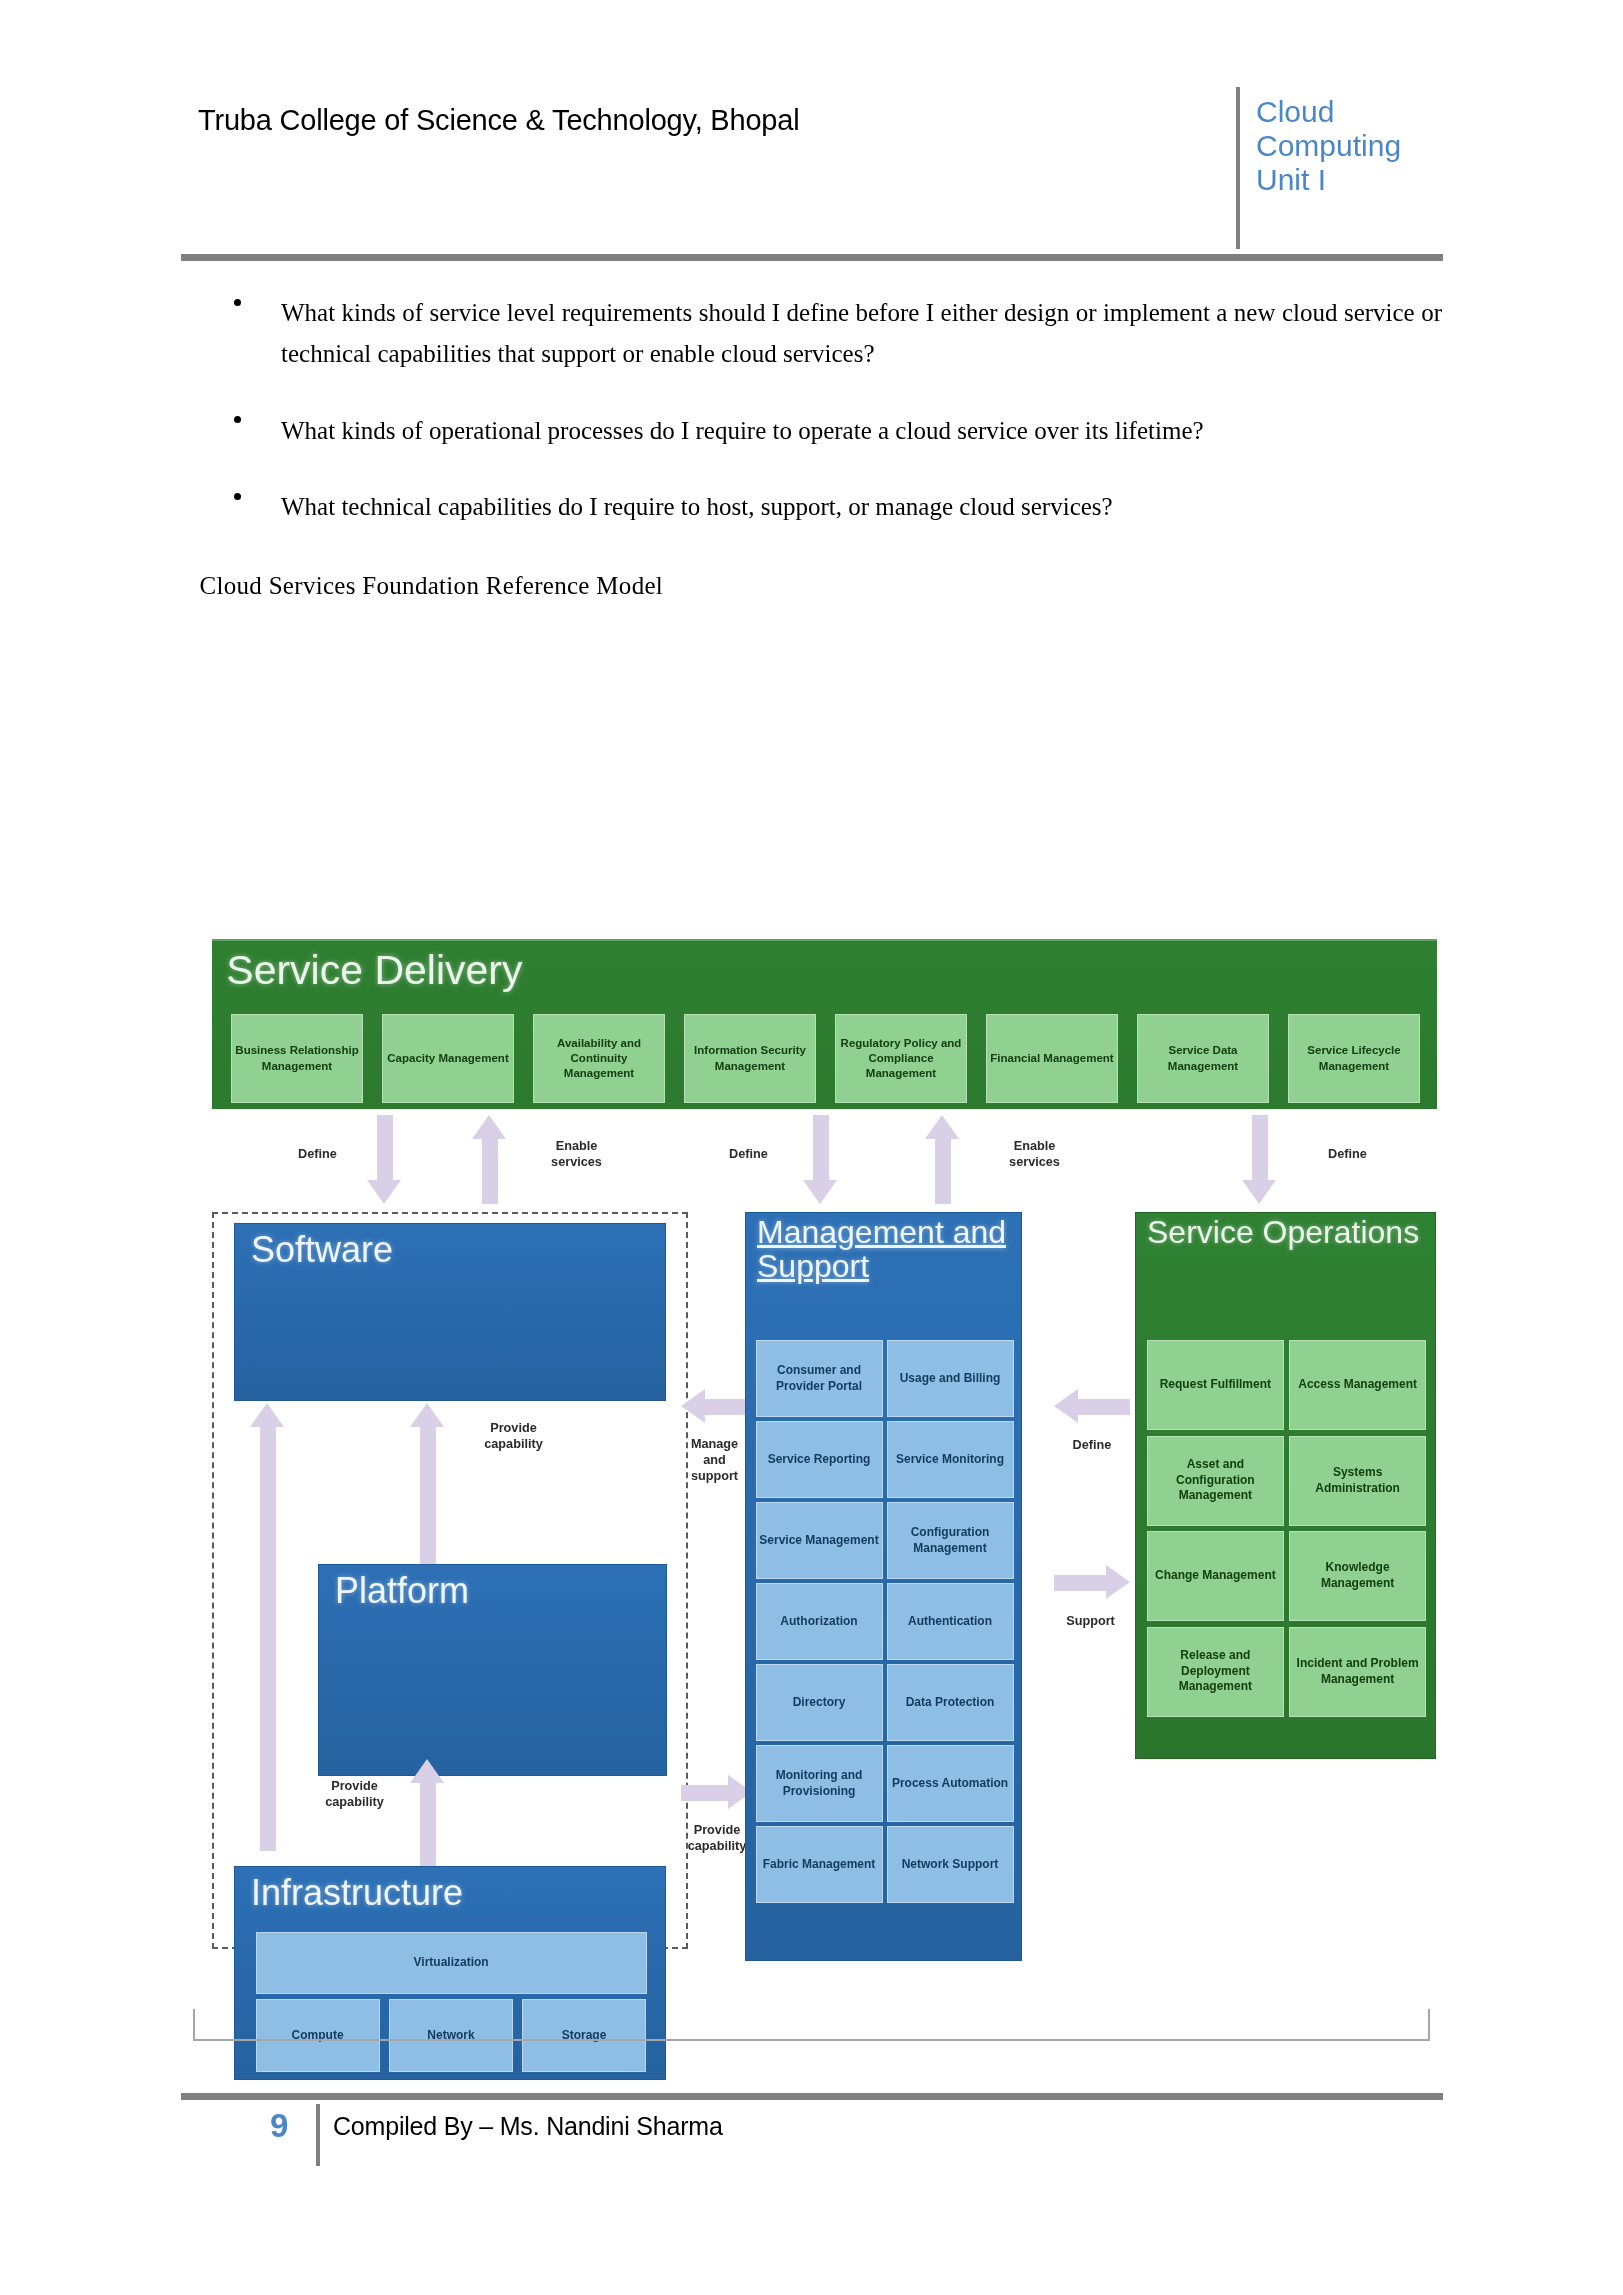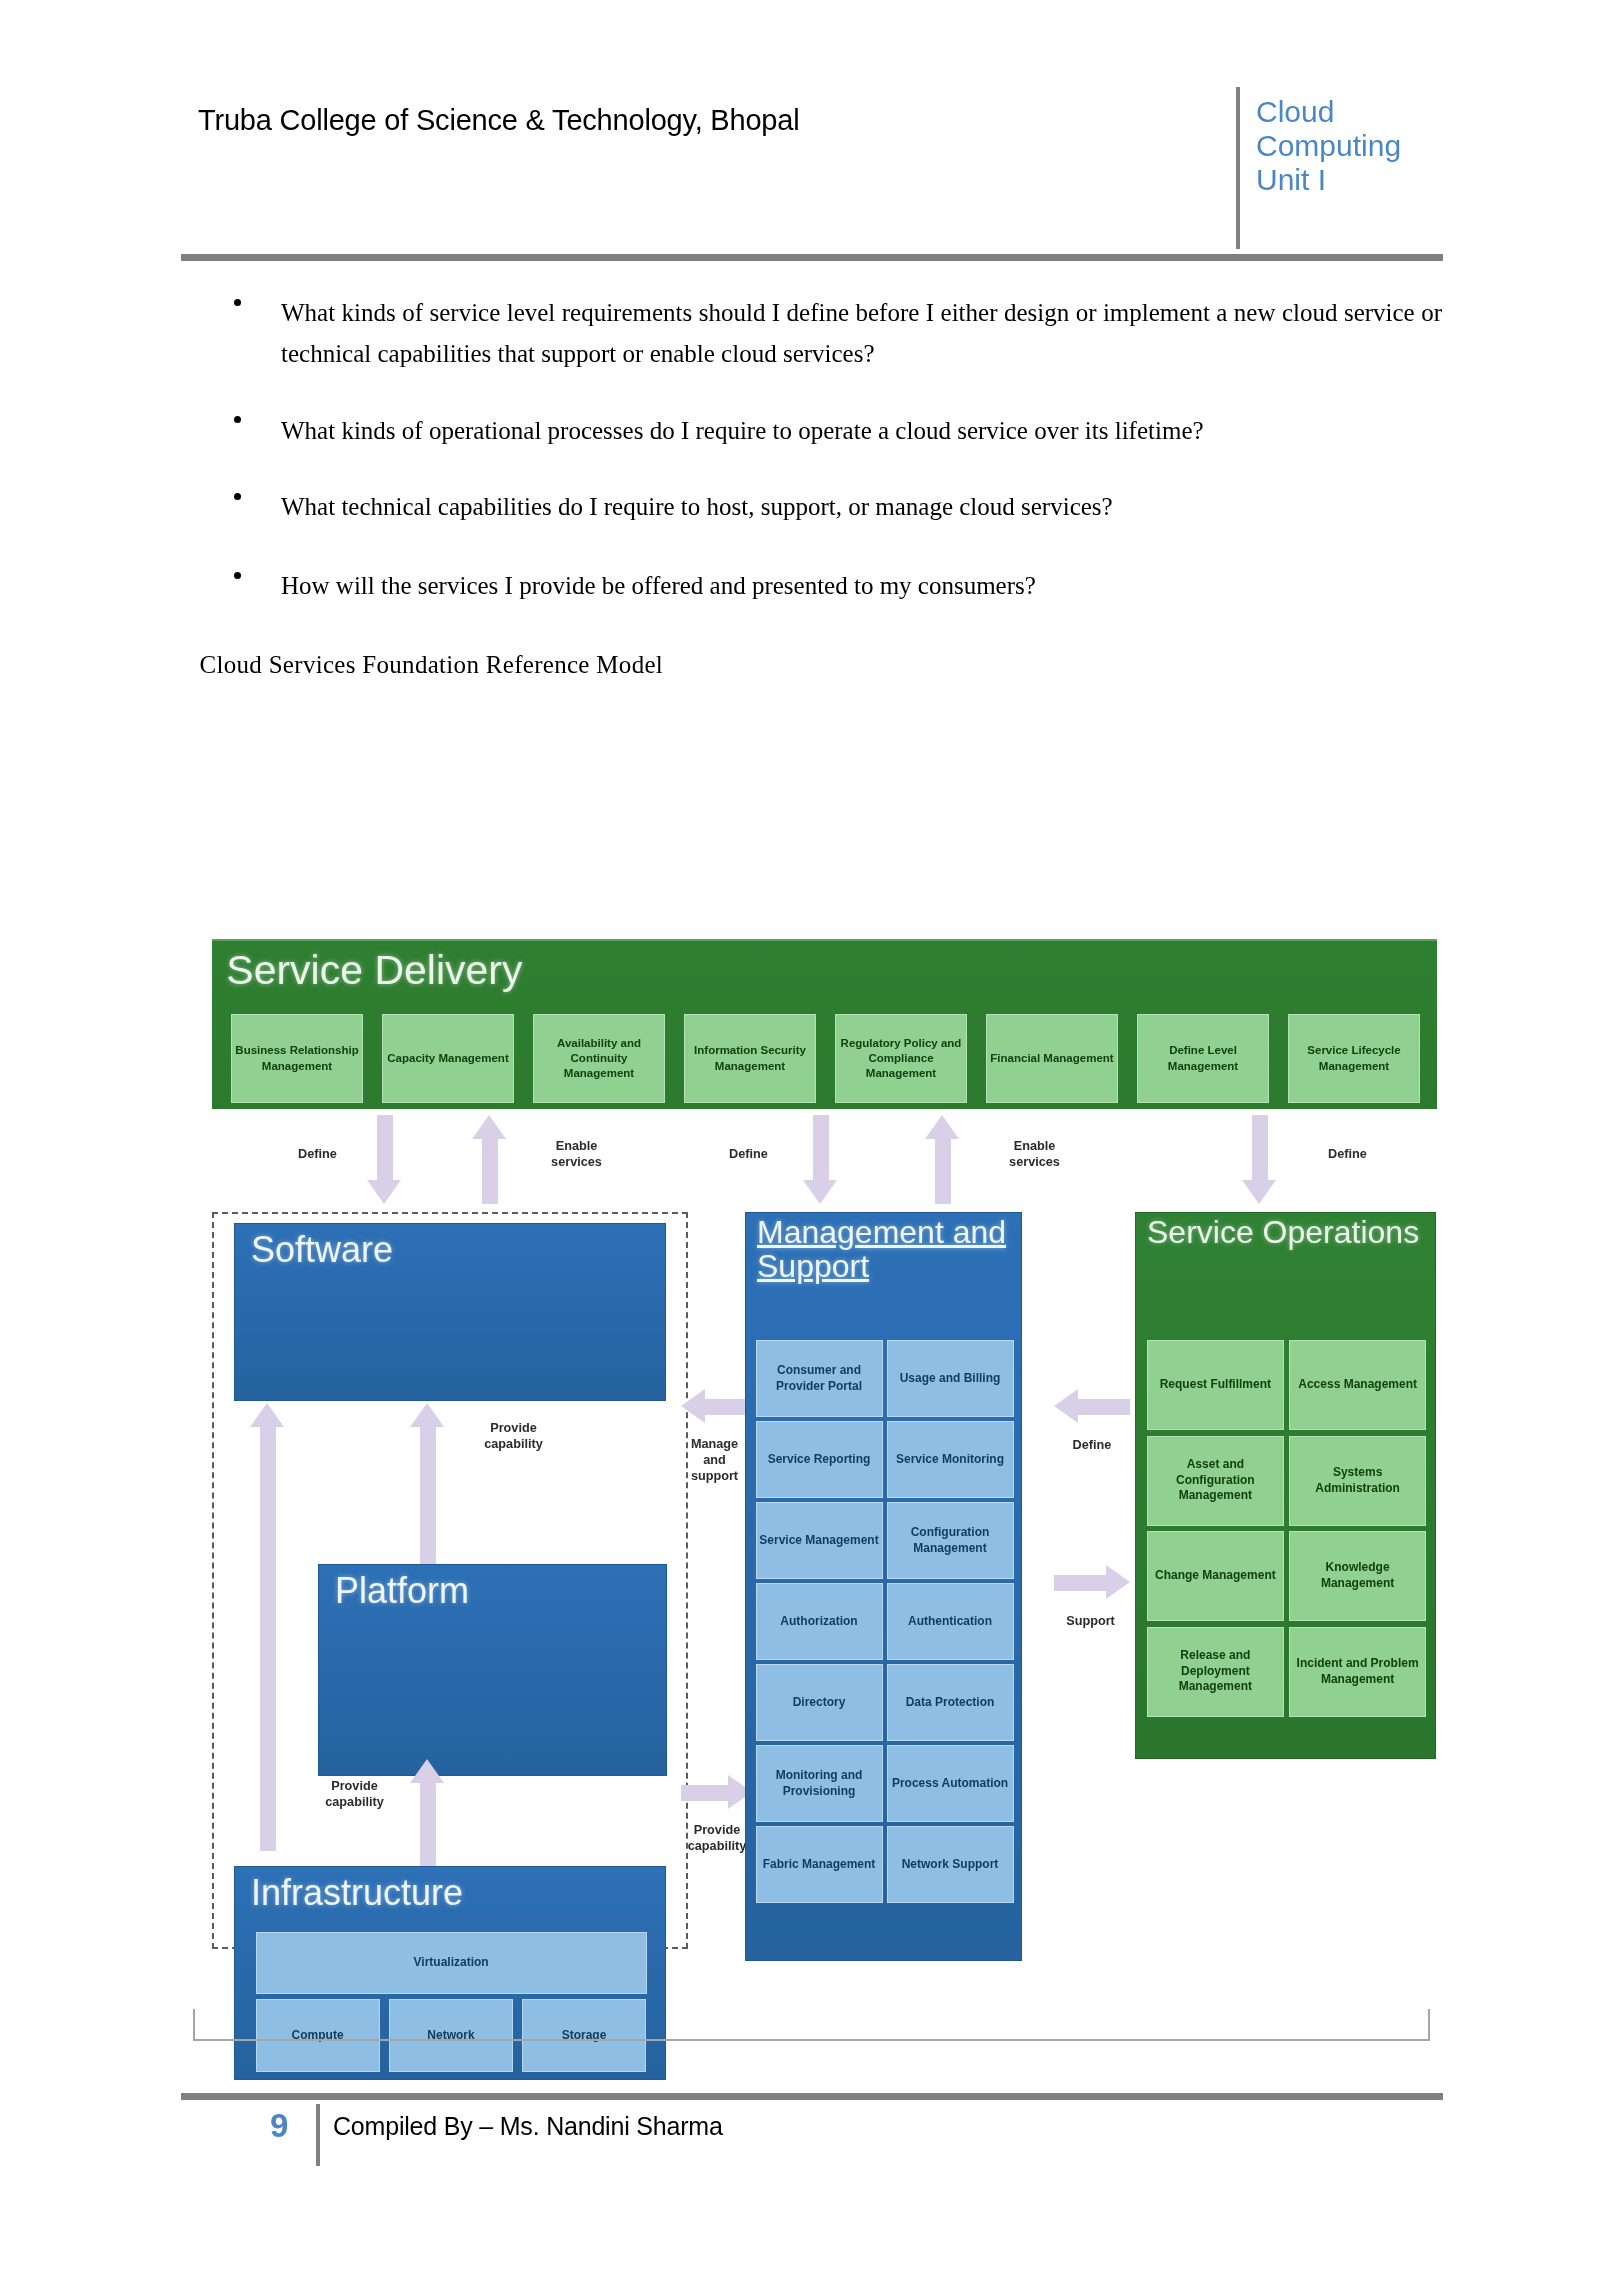--- a/index.html
+++ b/index.html
@@ -234,40 +234,36 @@
     <div class="bullet-row" style="margin-bottom:36px;">
       <span class="bullet-dot"></span>
       <div class="bullet-text">What kinds of operational processes do I require to operate a cloud service over its lifetime?</div>
     </div>
 
     <div class="bullet-row" style="margin-bottom:38px;">
       <span class="bullet-dot"></span>
       <div class="bullet-text nowrapline">What technical capabilities  do I require to host, support, or manage cloud services?</div>
     </div>
 
-    <div class="bullet-row" style="margin-bottom:0px;">
-      <span class="bullet-dot"></span>
-      <div class="bullet-text nowrapline">How will  the services  I provide  be offered  and presented to my consumers?</div>
-    </div>
 
     <div class="caption">Cloud Services  Foundation  Reference  Model</div>
   </div>
 
   <div class="diagram">
 
     <div class="sd-band">
       <div class="sd-title">Service Delivery</div>
       <div class="sd-boxes">
         <div class="sd-box">Business Relationship Management</div>
         <div class="sd-box">Capacity Management</div>
         <div class="sd-box">Availability and Continuity Management</div>
         <div class="sd-box">Information Security Management</div>
         <div class="sd-box">Regulatory Policy and Compliance Management</div>
         <div class="sd-box">Financial Management</div>
-        <div class="sd-box">Define Level Management</div>
+        <div class="sd-box">Service Data Management</div>
         <div class="sd-box">Service Lifecycle Management</div>
       </div>
     </div>
 
     <div class="arrow-row">
 
       <div class="varrow down" style="left:155px; top:6.3px; width:35px; height:89px;">
         <div class="shaft" style="height:65px;"></div>
         <div class="head" style="top:65px;"></div>
       </div>

